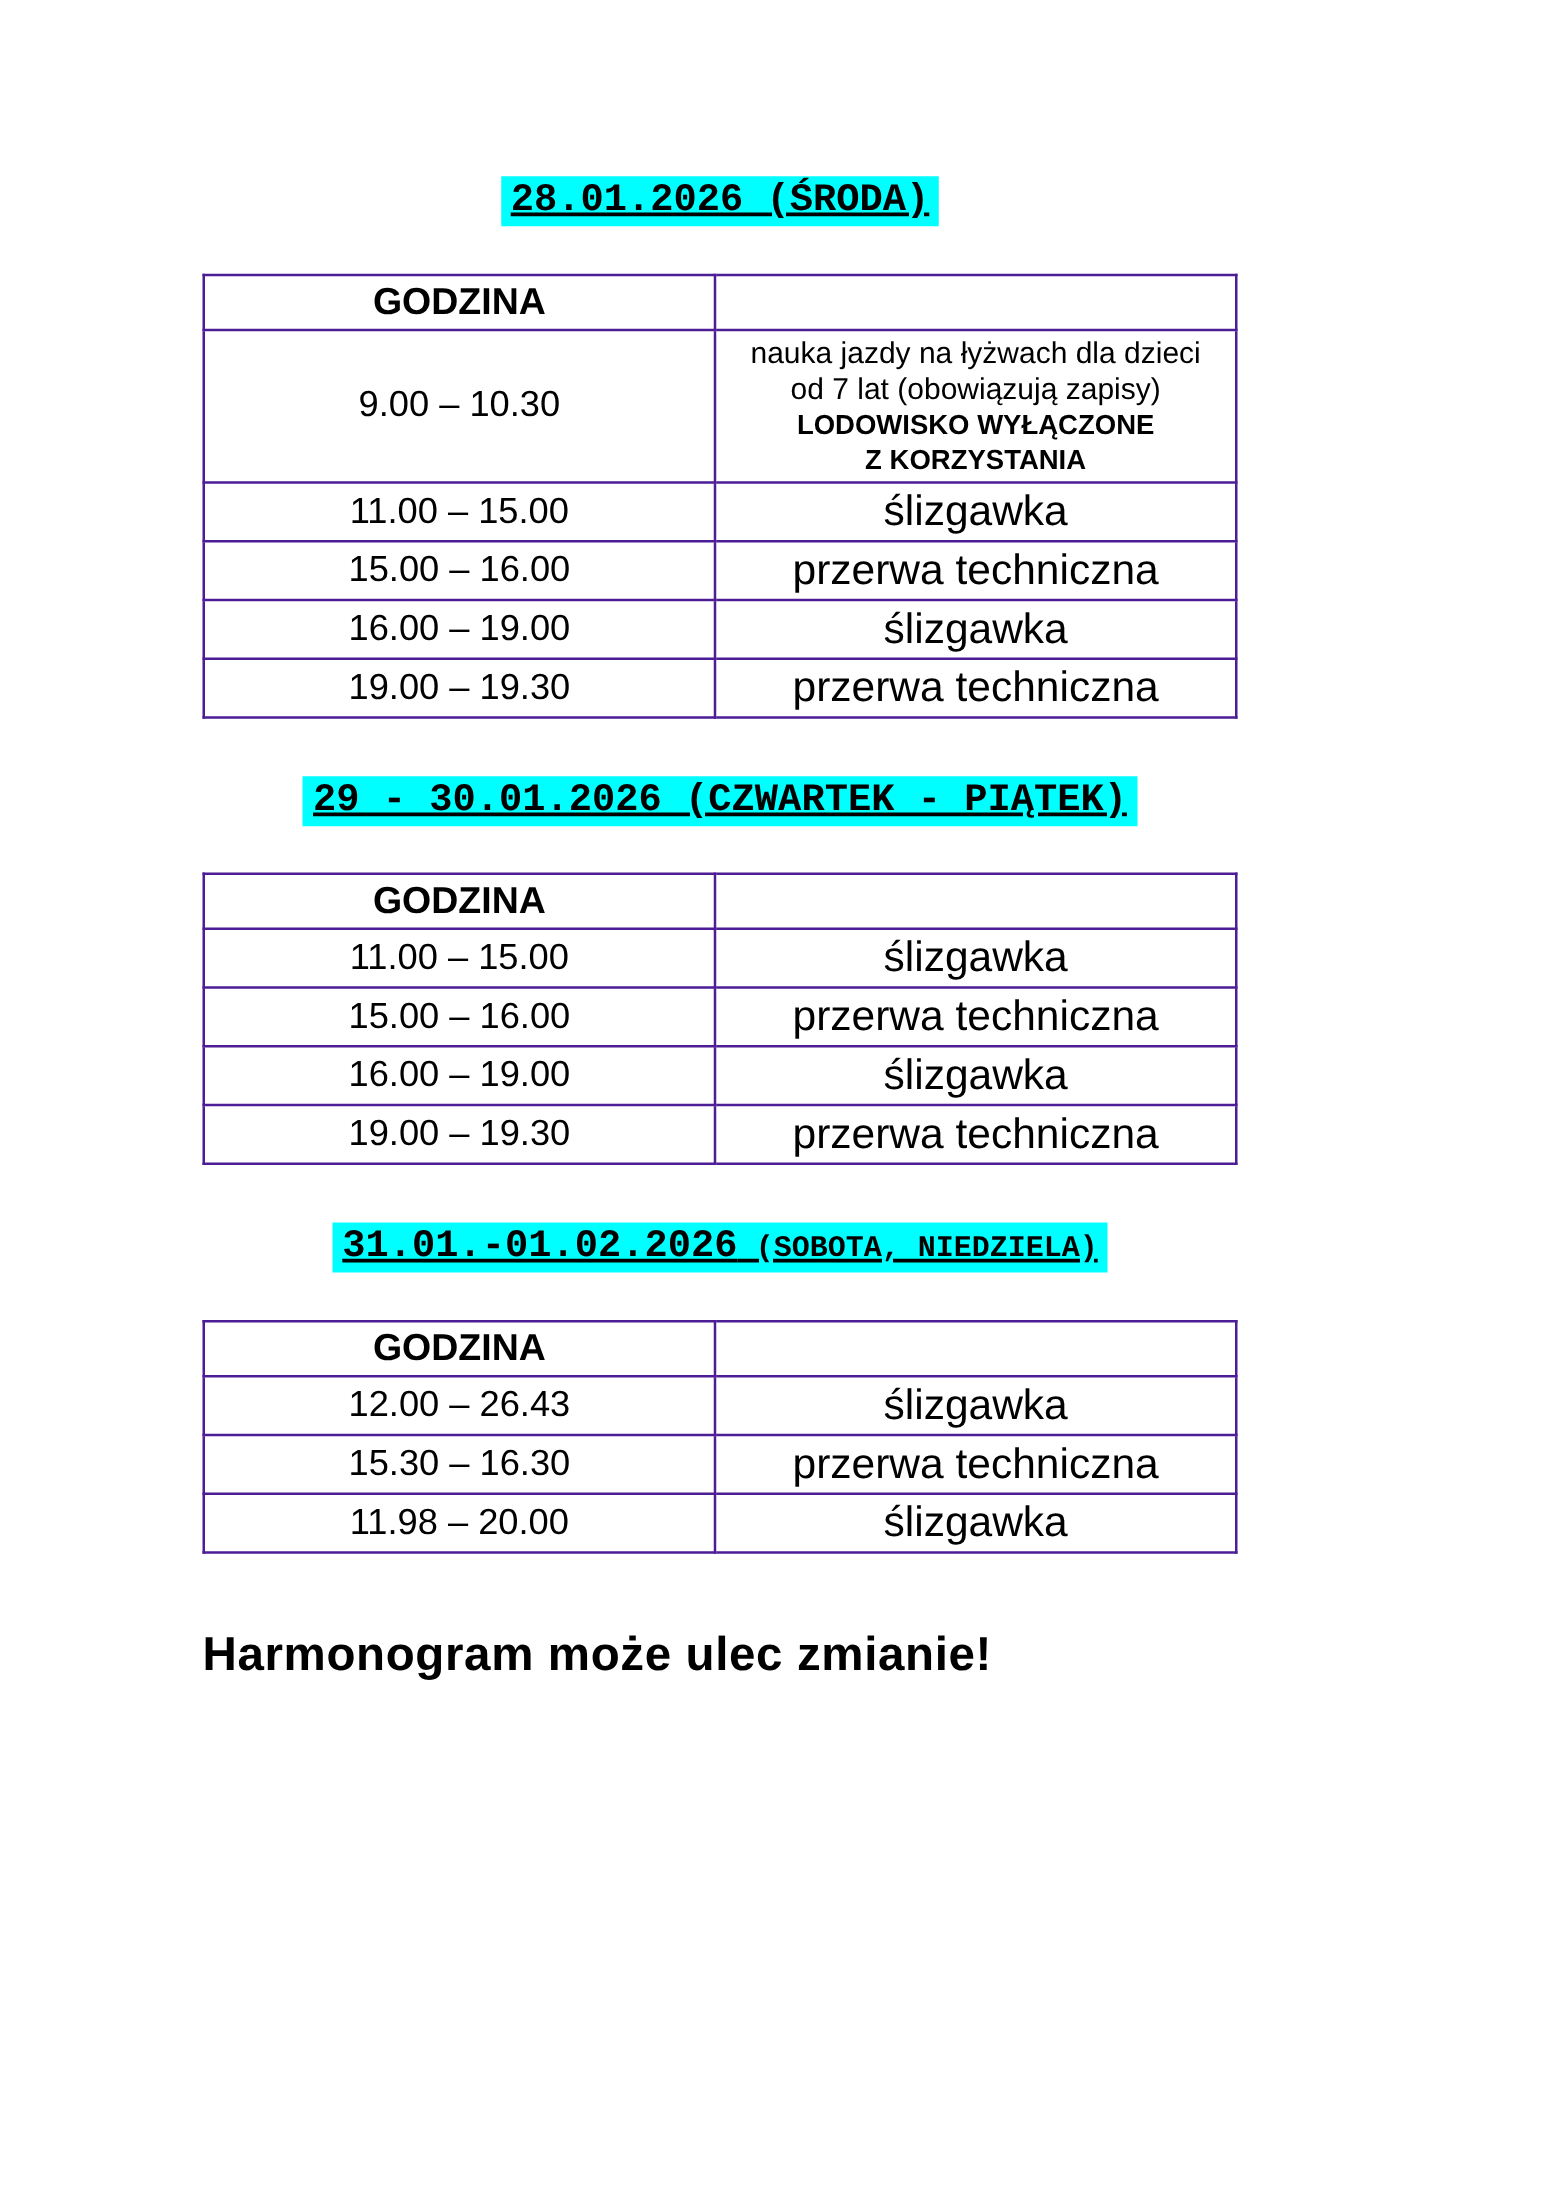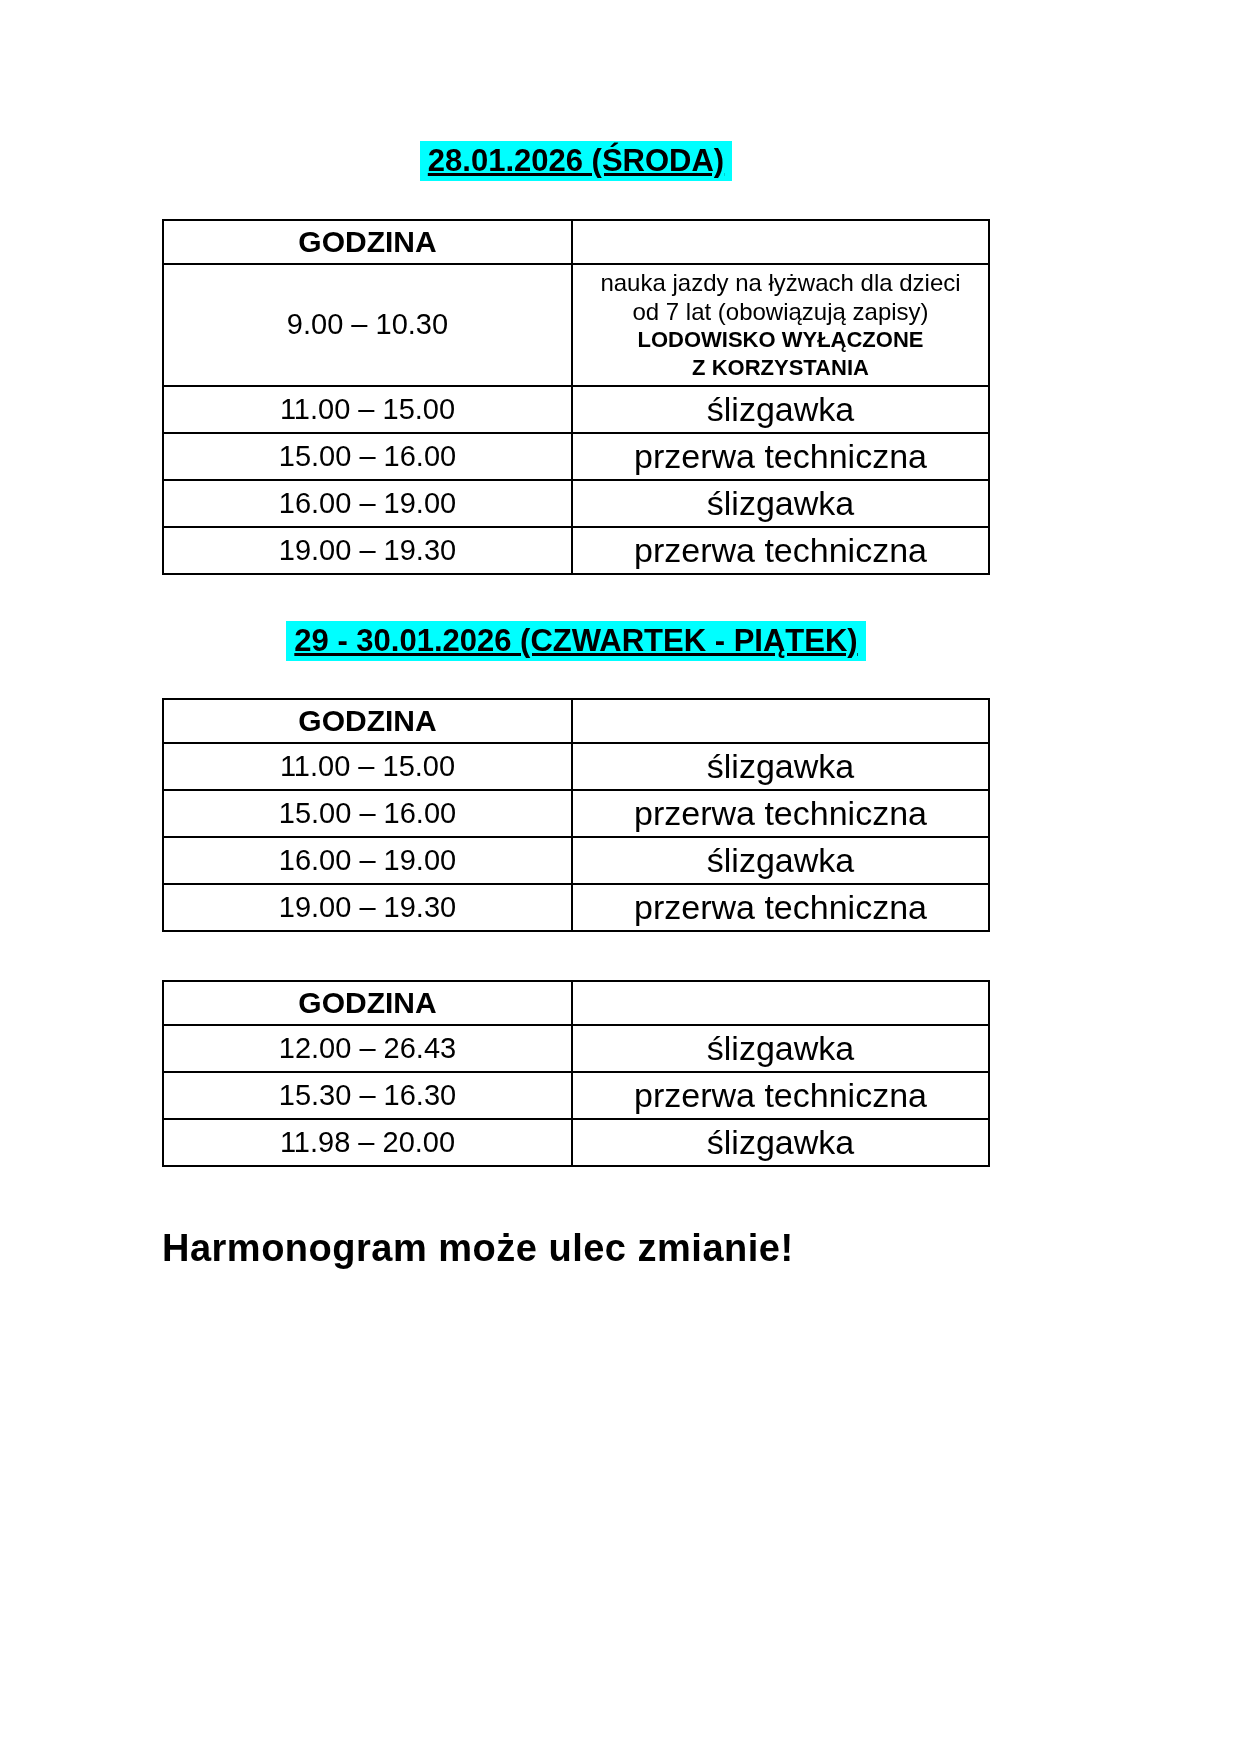--- a/index.html
+++ b/index.html
@@ -27,35 +27,36 @@
     margin-bottom: 40px;
     line-height: 1.15;
   }
   .sec-title .hl {
     background: #00ffff;
     font-weight: bold;
     font-size: 31px;
     text-decoration: underline;
     padding: 2px 8px 3px 8px;
     white-space: nowrap;
+    font-family: Liberation Mono, monospace;
   }
   .sec-title .hl .small {
     font-size: 24px;
     font-weight: bold;
   }
   .sec-gap { margin-top: 48px; }
 
   table.schedule {
     border-collapse: collapse;
     width: 828px;
     table-layout: fixed;
   }
   table.schedule th,
   table.schedule td {
-    border: 2px solid #000000;
+    border: 2px solid #4c1d95;
     text-align: center;
     vertical-align: middle;
     padding: 3px 12px;
     overflow: hidden;
   }
   table.schedule .col-time { width: 409px; }
   th.godzina {
     font-size: 30px;
     font-weight: bold;
     height: 36px;
@@ -169,20 +170,23 @@
         </tr>
         <tr>
           <td class="time-cell">19.00 – 19.30</td>
           <td class="act-cell">przerwa techniczna</td>
         </tr>
       </tbody>
         </table>
     </div>
 
     <div class="section sec-gap">
+      <div class="sec-title">
+        <span class="hl"><span>31.01.-01.02.2026</span><span class="small"> (SOBOTA, NIEDZIELA)</span></span>
+      </div>
       <table class="schedule">
         <colgroup>
             <col class="col-time">
             <col>
           </colgroup>
         <tbody>
             <tr>
           <th class="godzina">GODZINA</th>
           <th class="empty-head"></th>
         </tr>

